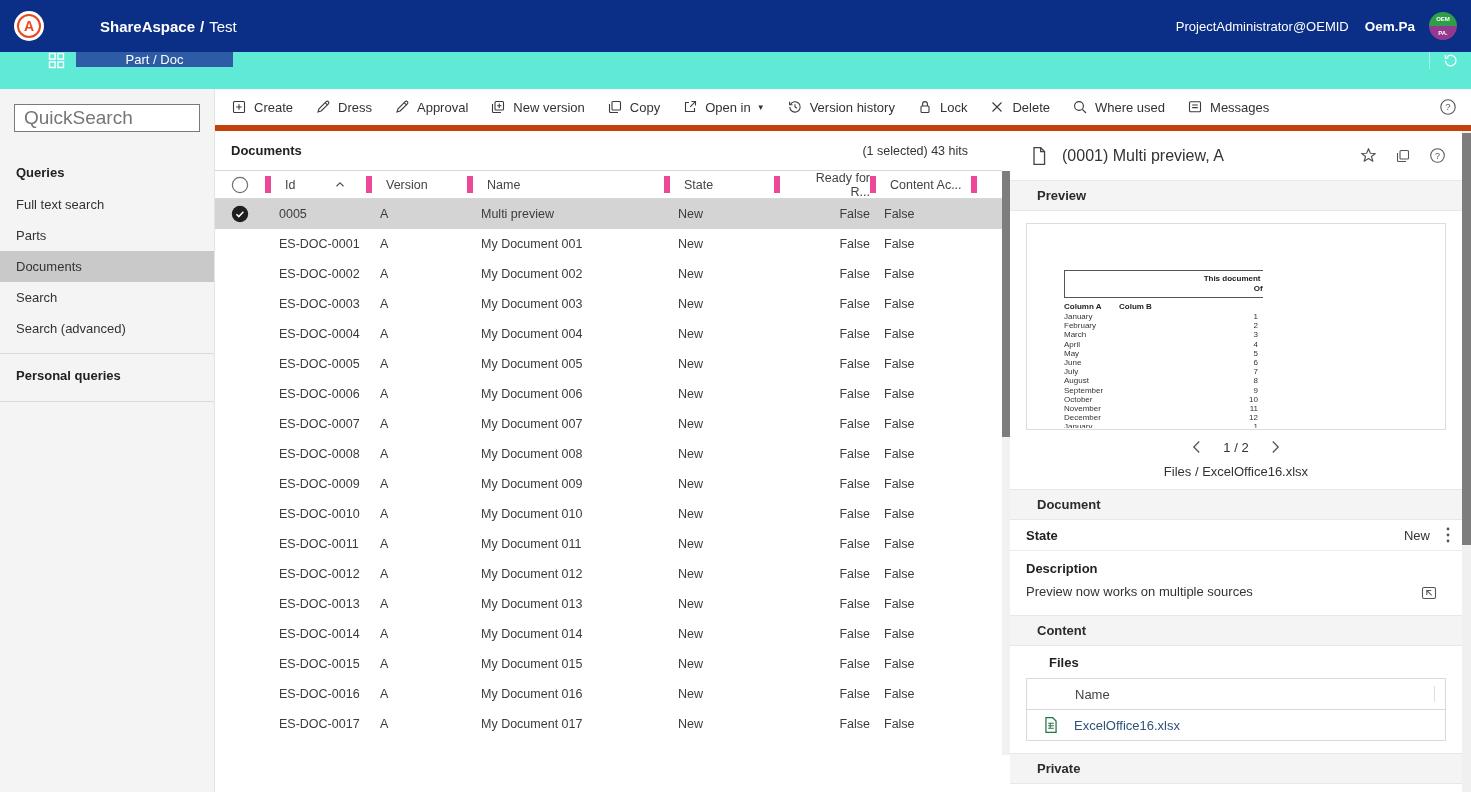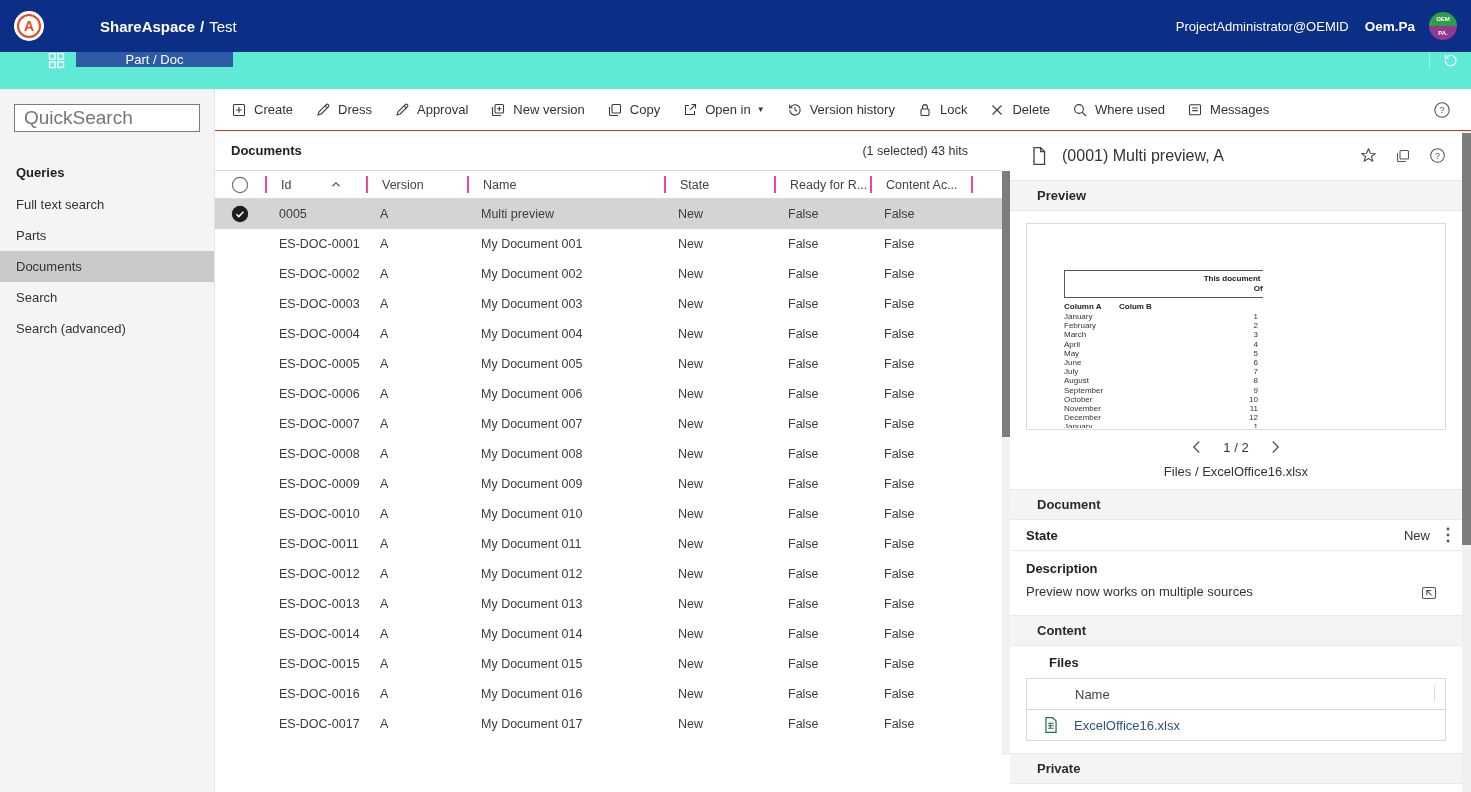--- a/index.html
+++ b/index.html
@@ -33,40 +33,40 @@
   .qsearch { display:block; width:186px; height:28px; margin:15px 14px 0 14px; border:1px solid #7a7a7a; background:#fff; padding:0 9px; font-size:19px; font-family:"Liberation Sans",sans-serif; color:#0f766e; }
   .qsearch::placeholder { color:#767676; }
   .side-title { font-weight:bold; color:#222; padding:9px 16px; }
   .side-title.first { margin-top:24px; }
   .side-item { padding:8px 16px; color:#333; cursor:pointer; }
   .side-item.selected { background:#c9c9c9; }
   .side-group { border-top:1px solid #dcdcdc; margin-top:9px; padding-top:5px; }
   .side-group.end { border-bottom:1px solid #dcdcdc; padding-bottom:9px; }
   .content { flex:1; display:flex; flex-direction:column; min-width:0; background:#fff; }
   
-  .toolbar { height:42px; border-bottom:1px solid #c2410c; display:flex; align-items:center; padding:0 20px 0 16px; flex:none; }
+  .toolbar { height:42px; border-bottom:6px solid #c2410c; display:flex; align-items:center; padding:0 14px 0 16px; flex:none; }
   .tb-btn { display:flex; align-items:center; margin-right:22px; cursor:pointer; color:#333; white-space:nowrap; }
   .tb-btn svg { margin-right:7px; }
   .tb-caret { font-size:8px; margin-left:6px; color:#333; }
   .tb-help { margin-left:auto; cursor:pointer; display:flex; }
   
   .content-row { flex:1; display:flex; min-height:0; }
   .table-area { width:787px; flex:none; display:flex; flex-direction:column; min-height:0; }
   .table-title-row { height:39px; display:flex; align-items:center; padding:0 34px 0 16px; flex:none; }
   .table-title { font-weight:bold; color:#222; }
   .hits { margin-left:auto; color:#333; font-size:12.5px; }
   .t-head { height:29px; border-top:1px solid #d8d8d8; border-bottom:1px solid #d8d8d8; display:flex; align-items:center; color:#444; font-size:12.5px; flex:none; }
   .hcell { display:flex; align-items:center; height:17px; padding-left:14px; }
-  .hcell.div { border-left:2px solid #ec4899; }
+  .hcell.div { border-left:6px solid #ec4899; }
   .c-chk { width:50px; padding-left:0; justify-content:center; }
   .c-id { width:101px; }
   .c-ver { width:101px; }
   .c-name { width:197px; }
   .c-state { width:110px; }
-  .c-ready { width:96px; }
+  .c-ready { width:96px;text-align:right; }
   .c-cont { width:101px; }
   .c-fill { flex:1; }
   .sort-caret { margin-left:40px; display:flex; }
   .t-body { flex:1; overflow:hidden; min-height:0; }
   .t-row { height:30px; display:flex; align-items:center; font-size:12.5px; color:#3c3c3c; cursor:pointer; }
   .t-row .cell { padding-left:14px; overflow:hidden; white-space:nowrap; }
   .t-row .c-chk { padding-left:0; display:flex; justify-content:center; }
   .t-row .chkmark { visibility:hidden; display:flex; }
   .t-row.selected { background:#d4d4d4; }
   .t-row.selected .chkmark { visibility:visible; }
@@ -167,20 +167,23 @@
           <div class="side-item"><span>Full text search</span></div>
 
           <div class="side-item"><span>Parts</span></div>
 
           <div class="side-item selected"><span>Documents</span></div>
 
           <div class="side-item"><span>Search</span></div>
 
           <div class="side-item"><span>Search (advanced)</span></div>
         </div>
+      <div class="side-group end">
+        <div class="side-title">Personal queries</div>
+      </div>
     </aside>
 
     <section class="content">
 
       <div class="toolbar">
         <div class="tb-btn">
           <svg width="16" height="16" viewBox="0 0 16 16" fill="none" stroke="#3b3b3b" stroke-width="1.1">
               <rect x="2.5" y="2.5" width="11" height="11" rx="1"></rect>
               <path d="M8 5.2v5.6M5.2 8h5.6"></path>
             </svg>

